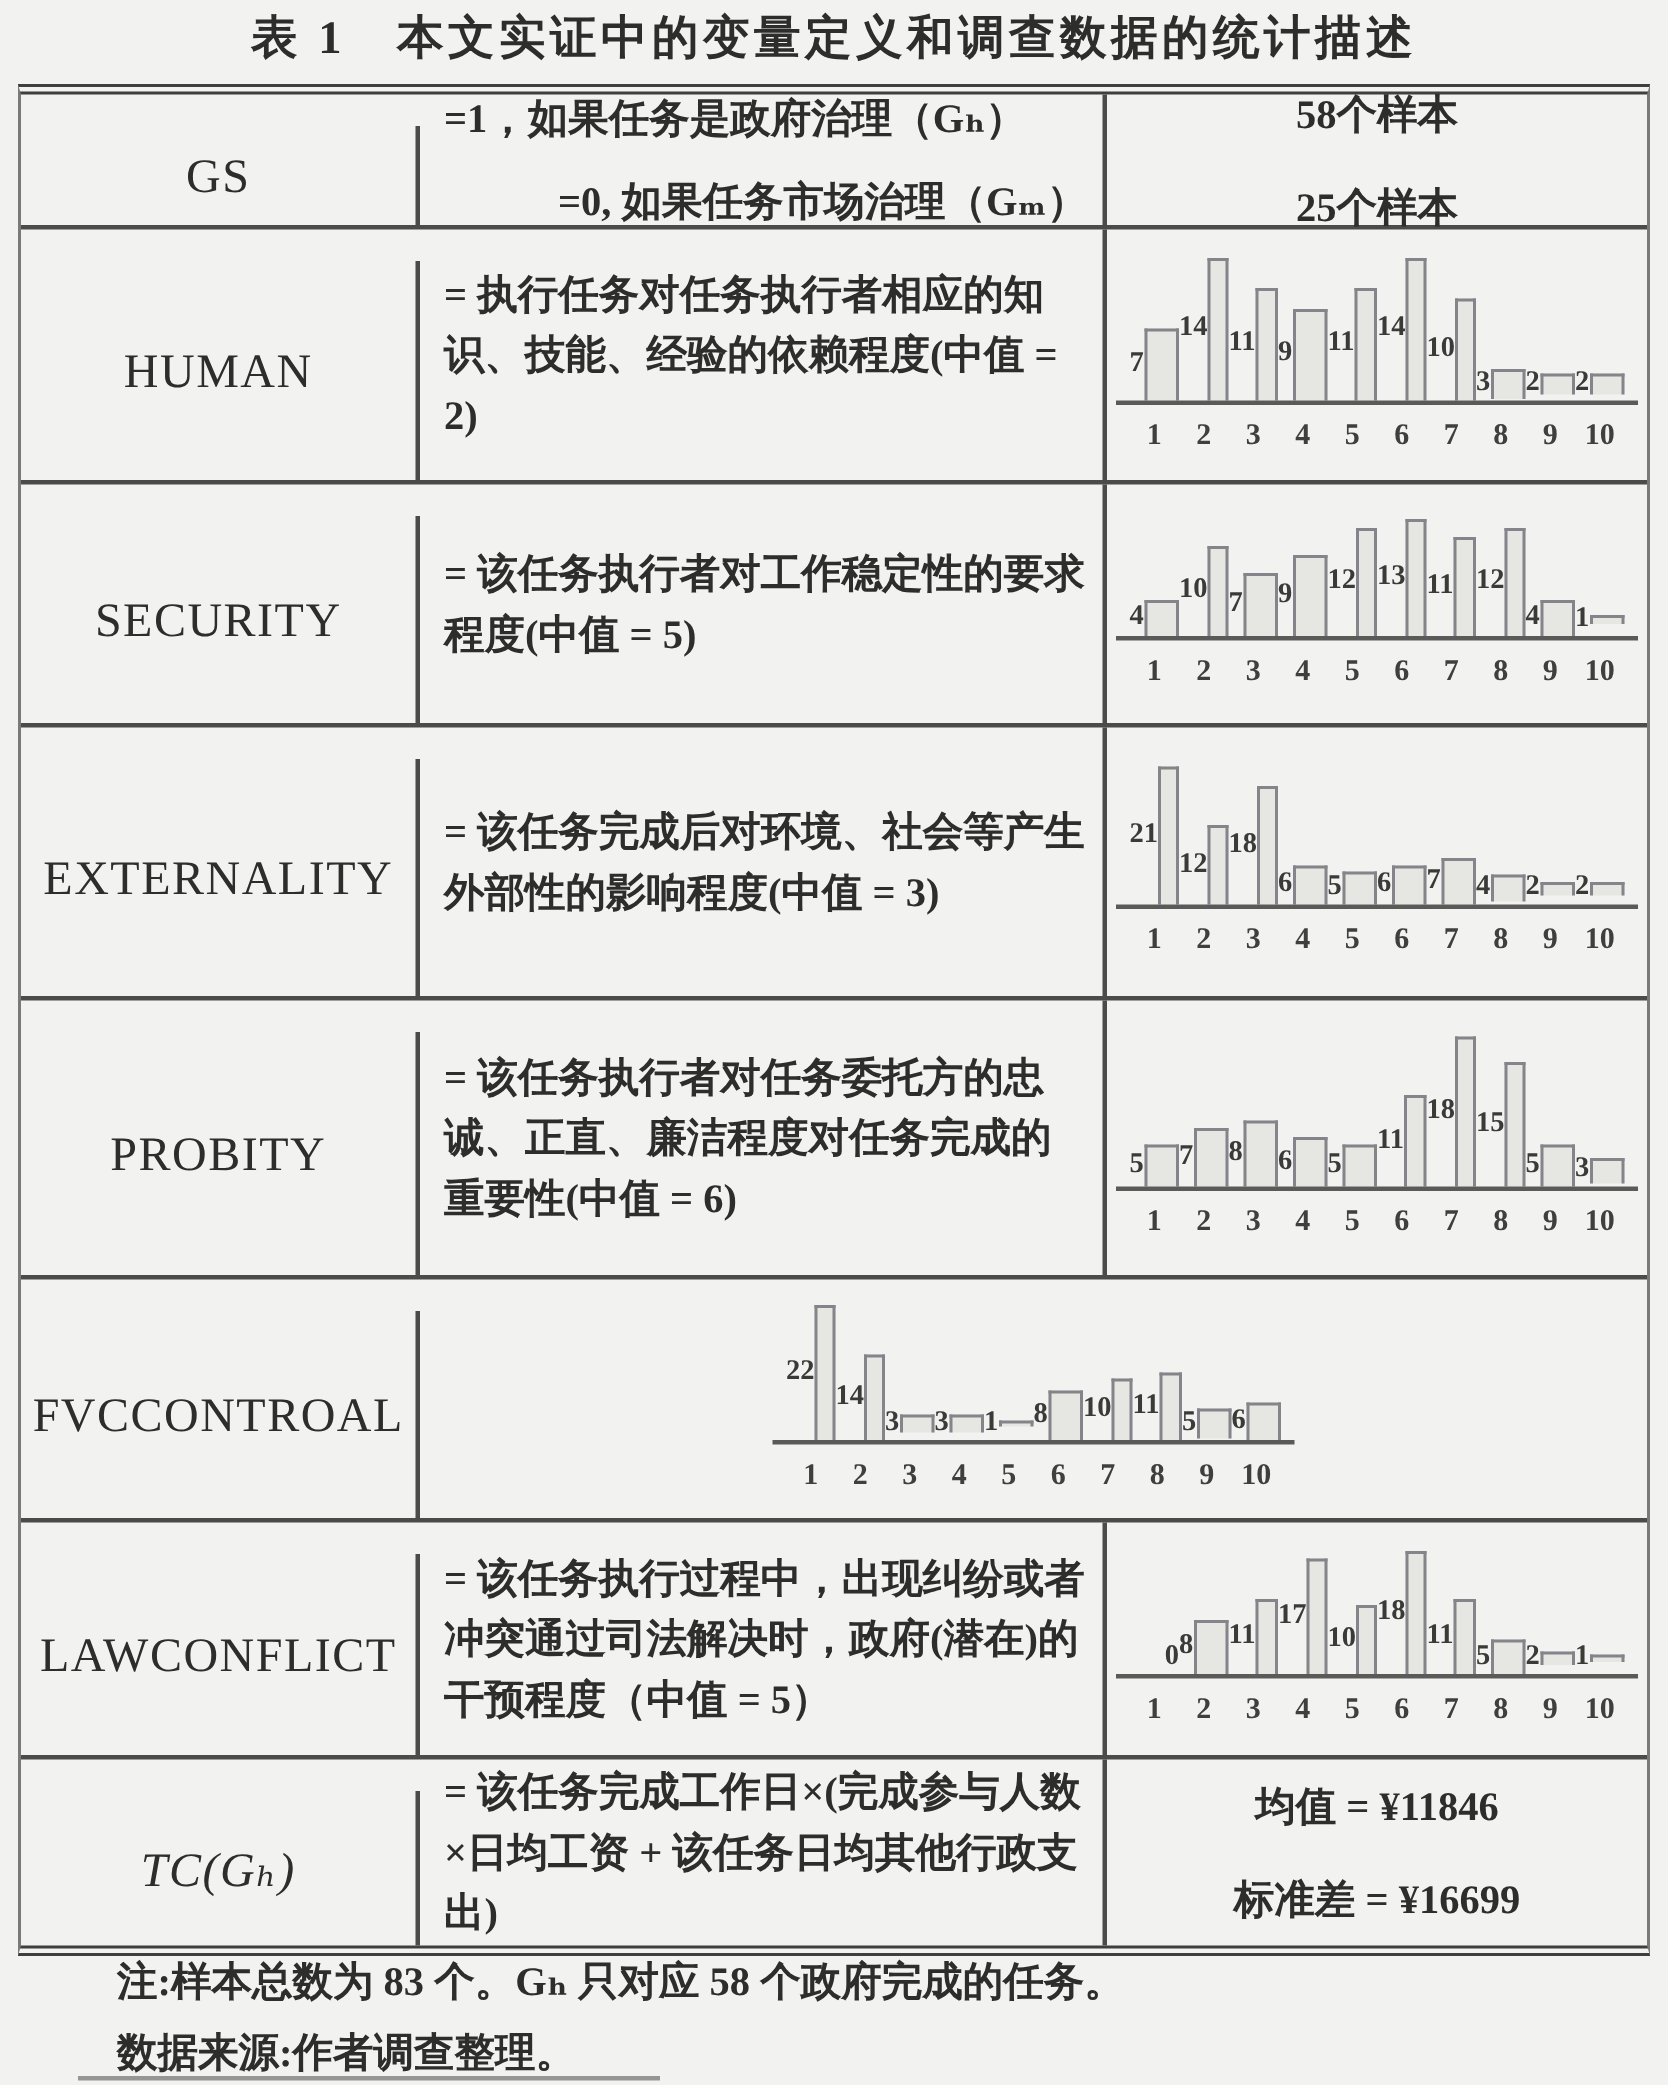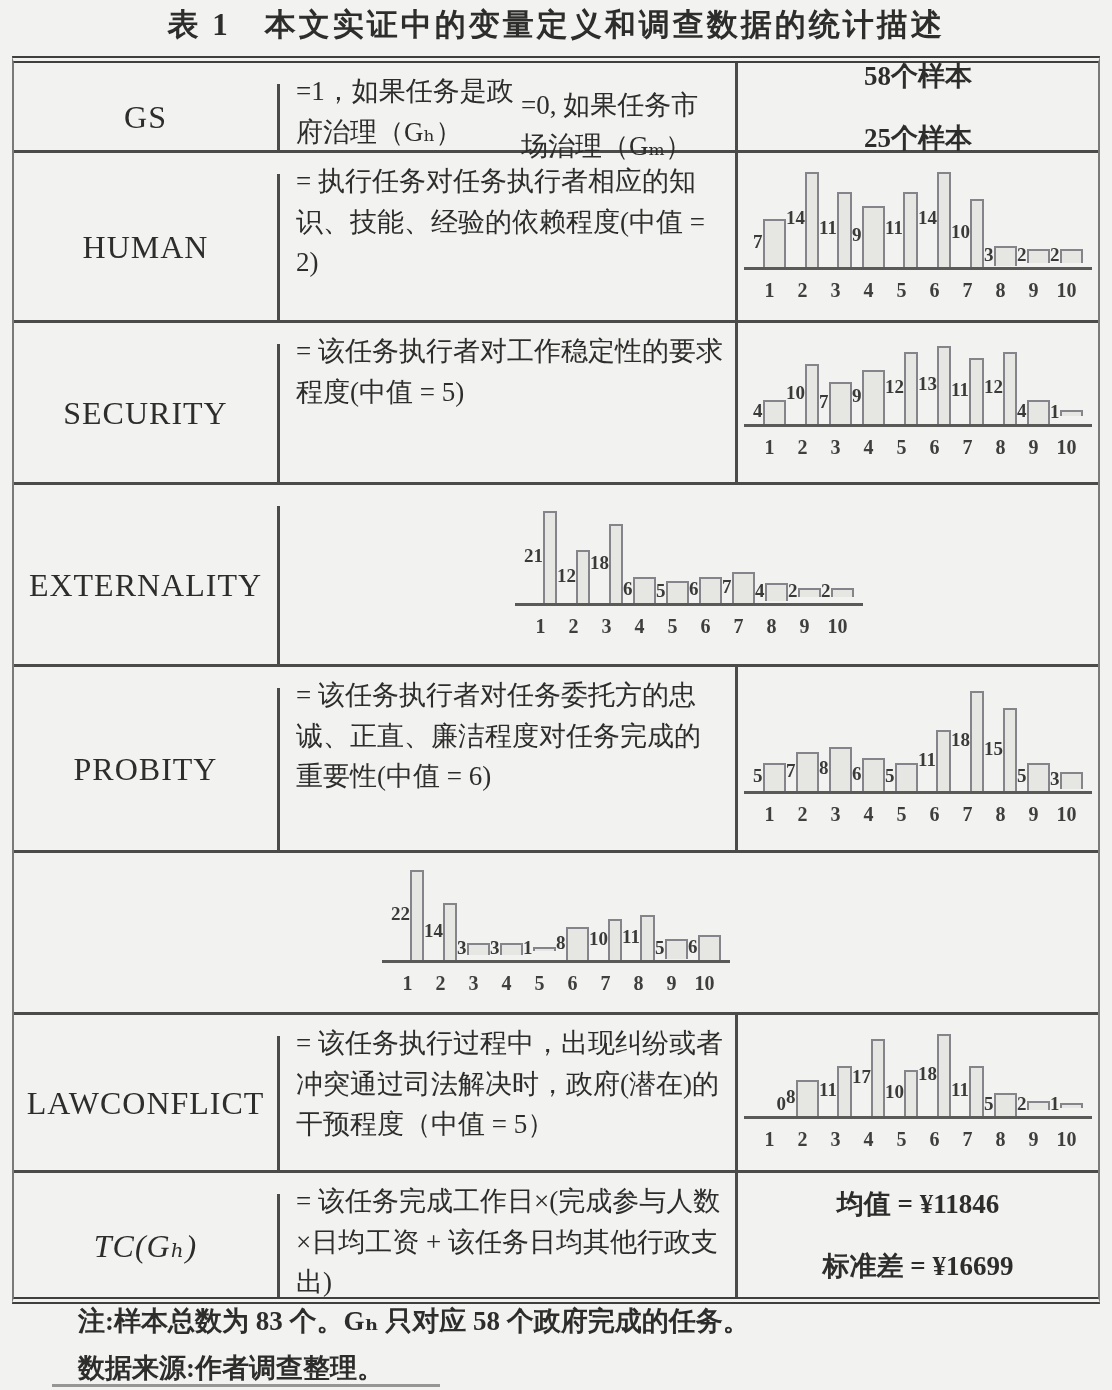--- a/index.html
+++ b/index.html
@@ -37,26 +37,26 @@
   .cell-name{
     width:266px;min-width:266px;
     border-right:3px solid var(--line);
     display:flex;align-items:center;justify-content:center;
     text-align:center;font-size:32px;letter-spacing:1px;margin-top:21px;
   }
   .cell-name.italic{font-style:italic;}
   .cell-def{
     width:458px;min-width:458px;
     border-right:3px solid var(--line);
-    display:flex;flex-direction:row;justify-content:center;
+    display:flex;flex-direction:column;justify-content:center;
     padding:8px 10px 8px 16px;
-    font-size:27px;font-weight:400;line-height:1.5;
+    font-size:27px;font-weight:700;line-height:1.5;
   }
   .cell-def .defline{display:block;}
-  .cell-def .defline + .defline{margin-top:14px;}
+  .cell-def .defline + .defline{margin-top:14px;text-align:right;}
   .cell-stat{
     flex:1;display:flex;flex-direction:column;
     align-items:center;justify-content:center;
     font-size:27px;font-weight:600;
   }
   .cell-stat .statline + .statline{margin-top:26px;}
   
   .hist{width:336px;display:flex;flex-direction:column;align-items:center;}
   .cols{display:flex;align-items:flex-end;width:330px;}
   .col{width:33px;display:flex;flex-direction:row;align-items:center;justify-content:flex-end;}
@@ -227,20 +227,23 @@
               <span>8</span>
               <span>9</span>
               <span>10</span>
             </div>
           </div>
       </div>
     </div>
 
     <div class="trow" style="height:182px">
       <div class="cell-name">EXTERNALITY</div>
+      <div class="cell-def">
+        <span class="defline">= 该任务完成后对环境、社会等产生外部性的影响程度(中值 = 3)</span>
+      </div>
       <div class="cell-stat">
         <div class="hist">
             <div class="cols">
               <div class="col">
                 <span class="val">21</span>
                 <div class="bar" style="height: 92px;"></div>
               </div>
               <div class="col">
                 <span class="val">12</span>
                 <div class="bar" style="height: 53px;"></div>
@@ -355,20 +358,21 @@
               <span>7</span>
               <span>8</span>
               <span>9</span>
               <span>10</span>
             </div>
           </div>
       </div>
     </div>
 
     <div class="trow" style="height:162px">
+      <div class="cell-name">FVCCONTROAL</div>
       <div class="cell-stat">
         <div class="hist">
             <div class="cols">
               <div class="col">
                 <span class="val">22</span>
                 <div class="bar" style="height: 90px;"></div>
               </div>
               <div class="col">
                 <span class="val">14</span>
                 <div class="bar" style="height: 57px;"></div>

